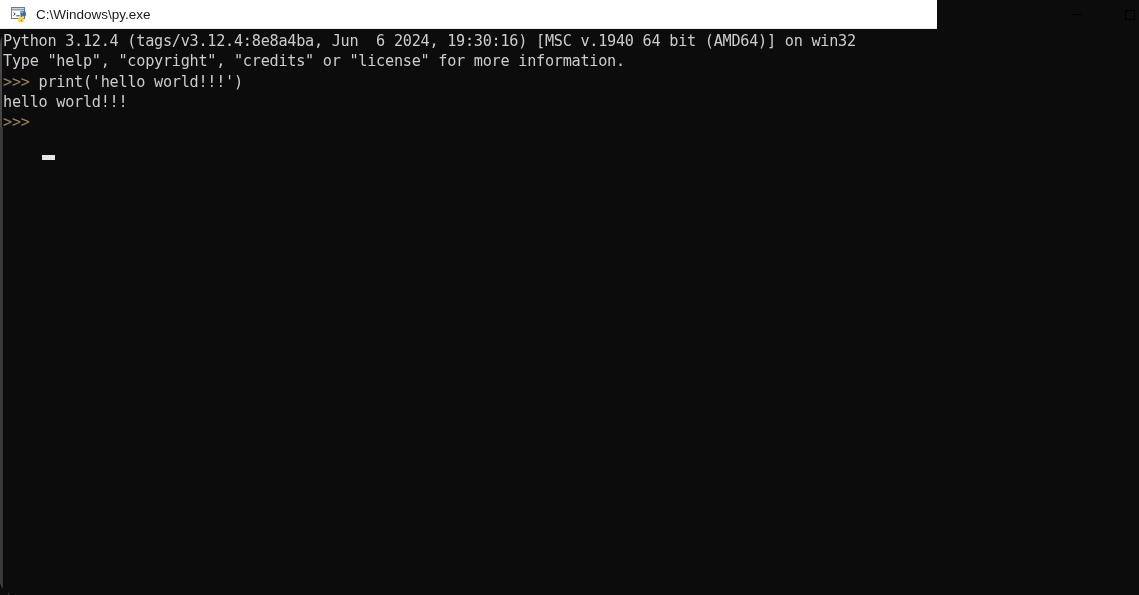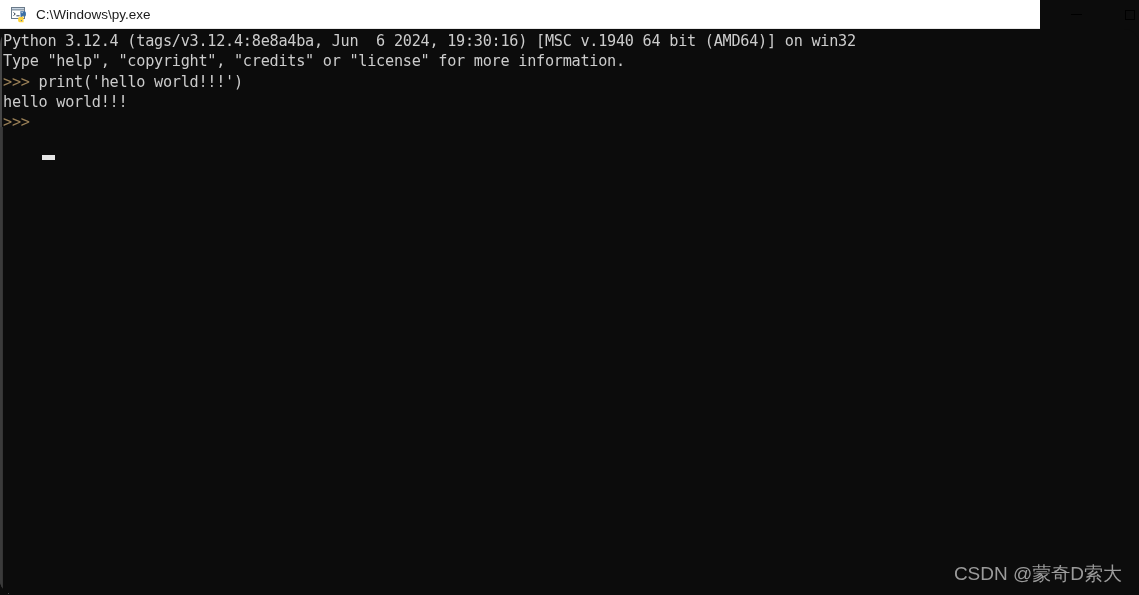--- a/index.html
+++ b/index.html
@@ -19,21 +19,21 @@
     width: 1139px;
     height: 595px;
     background: #0c0c0c;
     overflow: hidden;
   }
 
   
   #titlebar {
     position: absolute;
     left: 0; top: 0;
-    width: 1040px;
+    width: 937px;
     height: 29px;
     background: #ffffff;
     border-bottom: 1px solid #e8e8e8;
     box-sizing: border-box;
     display: flex;
     align-items: center;
   }
   #title-icon {
     position: absolute;
     left: 11px;
@@ -183,16 +183,15 @@
 
   <div id="console">
     <div id="left-edge"></div>
     <div id="left-edge-lower"></div>
     <div id="bottom-edge"></div>
 
     <div id="screen-text"><span class="line"><span class="out">Python 3.12.4 (tags/v3.12.4:8e8a4ba, Jun  6 2024, 19:30:16) [MSC v.1940 64 bit (AMD64)] on win32</span></span><span class="line"><span class="out">Type "help", "copyright", "credits" or "license" for more information.</span></span><span class="line"><span class="prompt">&gt;&gt;&gt; </span><span class="out">print('hello world!!!')</span></span><span class="line"><span class="out">hello world!!!</span></span><span class="line"><span class="prompt">&gt;&gt;&gt; </span></span></div>
 
     <div id="cursor"></div>
 
-    <div id="watermark">CSDN @蒙奇D索大</div>
   </div>
 
 </div>
 
 </body></html>

